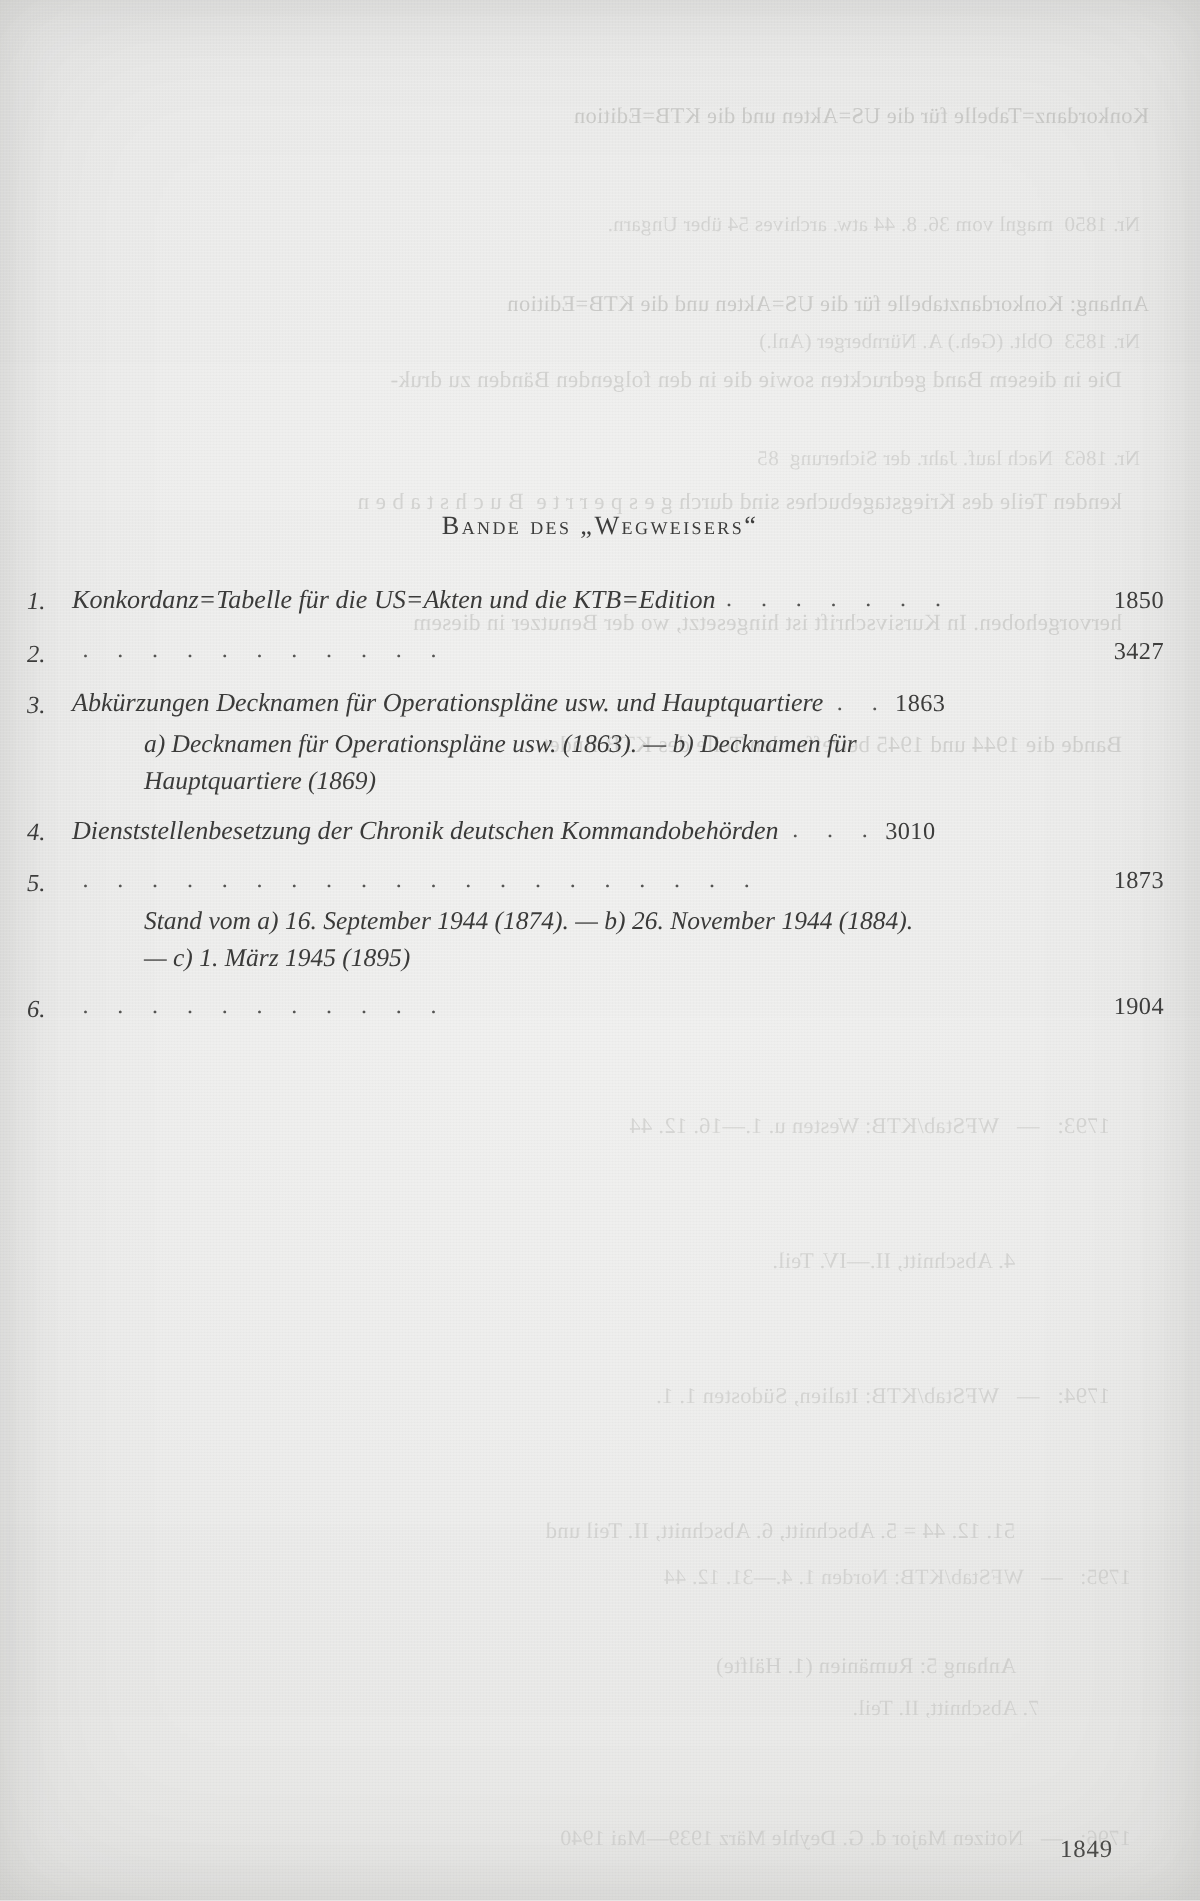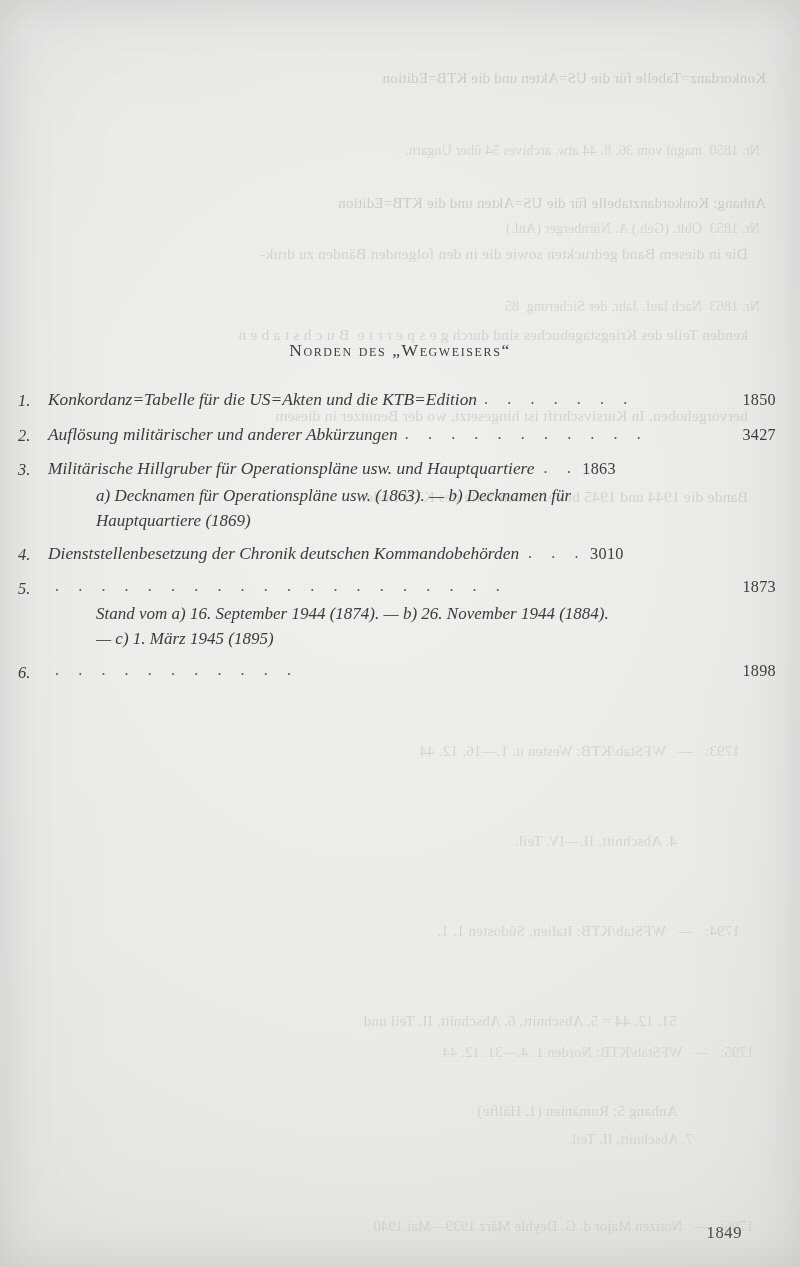--- a/index.html
+++ b/index.html
@@ -221,51 +221,50 @@
     
     
     
     
     
     
   </div>
 
   <div class="content">
 
-    <div class="toc-title">Norden des „Wegweisers“</div>
+    <div class="toc-title">Bande des „Wegweisers“</div>
 
     <ol class="toc-list">
 
       <li class="toc-item">
         <span class="toc-num">1.</span>
         <span class="toc-body">
           <span class="ln">
             <span class="ln-text">Konkordanz=Tabelle für die US=Akten und die KTB=Edition</span>
             <span class="leader">. . . . . . .</span>
             <span class="pg">1850</span>
           </span>
         </span>
       </li>
 
       <li class="toc-item">
         <span class="toc-num">2.</span>
         <span class="toc-body">
           <span class="ln">
-            <span class="ln-text">Auflösung militärischer und anderer Abkürzungen</span>
             <span class="leader">. . . . . . . . . . .</span>
             <span class="pg">3427</span>
           </span>
         </span>
       </li>
 
       <li class="toc-item">
         <span class="toc-num">3.</span>
         <span class="toc-body">
           <span class="ln">
-            <span class="ln-text">Militärische Hillgruber für Operationspläne usw. und Hauptquartiere</span>
+            <span class="ln-text">Abkürzungen Decknamen für Operationspläne usw. und Hauptquartiere</span>
             <span class="leader short">. .</span>
             <span class="pg">1863</span>
           </span>
           <span class="ln-plain sub">a) Decknamen für Operationspläne usw. (1863). — b) Decknamen für</span>
           <span class="ln-plain sub">Hauptquartiere (1869)</span>
         </span>
       </li>
 
       <li class="toc-item">
         <span class="toc-num">4.</span>
@@ -288,21 +287,21 @@
           <span class="ln-plain sub">Stand vom a) 16. September 1944 (1874). — b) 26. November 1944 (1884).</span>
           <span class="ln-plain sub">— c) 1. März 1945 (1895)</span>
         </span>
       </li>
 
       <li class="toc-item">
         <span class="toc-num">6.</span>
         <span class="toc-body">
           <span class="ln">
             <span class="leader">. . . . . . . . . . .</span>
-            <span class="pg">1898</span>
+            <span class="pg">1904</span>
           </span>
         </span>
       </li>
 
     </ol>
   </div>
 
   <div class="folio">1849</div>
 
   <div class="edge-shade"></div>

